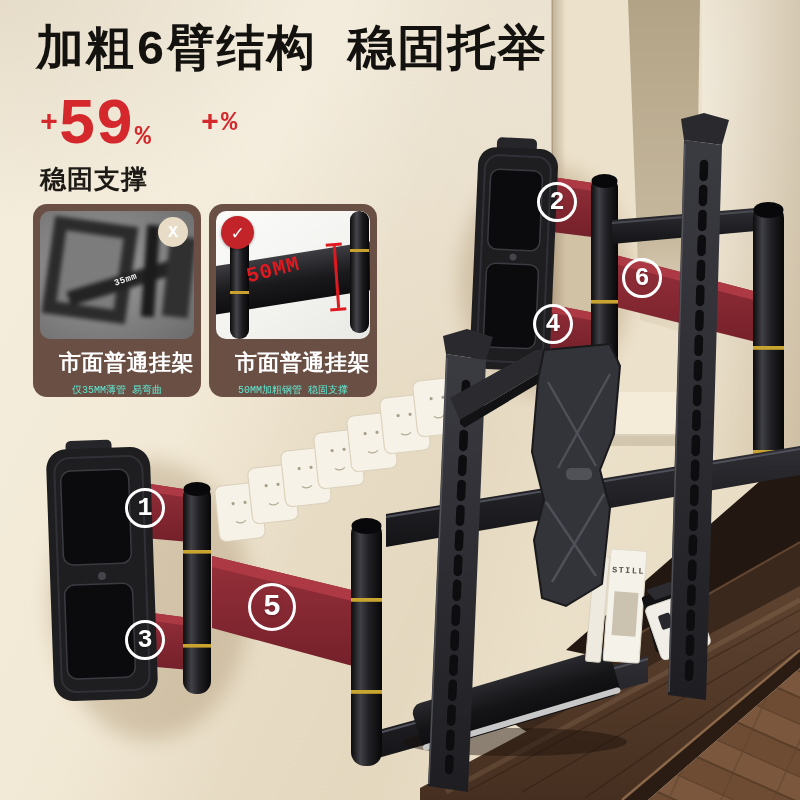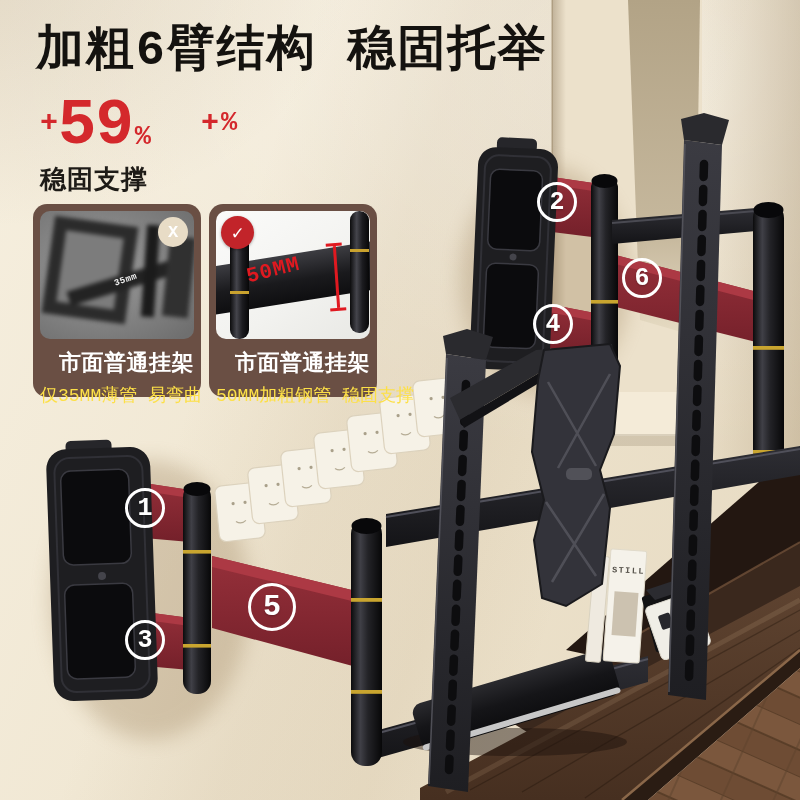--- a/index.html
+++ b/index.html
@@ -48,21 +48,21 @@
   .ph2-tube{position:absolute;width:19px;border-radius:9px;background:linear-gradient(90deg,#0c0c0d,#45454c 35%,#1c1c20 65%,#070708);}
   .ph2-tube.l{left:14px;top:6px;height:122px;}
   .ph2-tube.r{left:134px;top:0px;height:122px;}
   .ring{position:absolute;left:0;right:0;height:3px;background:#C9A22E;}
   .ph2-note{position:absolute;left:30px;top:48px;color:#E01920;font-size:21px;font-weight:900;transform:rotate(-14deg);letter-spacing:1px;}
   .ibar{position:absolute;left:112px;top:32px;width:16px;height:62px;border-top:3px solid #E01920;border-bottom:3px solid #E01920;transform:rotate(-4deg);}
   .ibar::before{content:"";position:absolute;left:50%;top:0;bottom:0;width:3px;margin-left:-1.5px;background:#E01920;}
   .badge-check{position:absolute;left:5px;top:5px;width:33px;height:33px;border-radius:50%;background:#C2242A;color:#fff;
     display:flex;align-items:center;justify-content:center;font-weight:900;font-size:19px;box-shadow:0 1px 3px rgba(0,0,0,0.35);}
   .card-title{font-size:22px;font-weight:800;color:#FFFFFF;text-align:right;margin-top:9px;letter-spacing:0.5px;white-space:nowrap;}
-  .card-sub{font-size:18px;color:#fde047;text-align:center;margin-top:5px;white-space:nowrap;}
+  .card-sub{font-size:10px;color:#5eead4;text-align:center;margin-top:5px;white-space:nowrap;}
 
   .num-badge{width:40px;height:40px;border:3px solid #fff;border-radius:50%;color:#fff;display:flex;align-items:center;justify-content:center;
     font-size:25px;font-weight:700;box-sizing:border-box;text-shadow:0 1px 2px rgba(0,0,0,0.25);}
   .b1{left:125px;top:488px;} .b2{left:537px;top:182px;} .b3{left:125px;top:620px;}
   .b4{left:533px;top:304px;} .b6{left:622px;top:258px;}
   .b5{left:248px;top:583px;width:48px;height:48px;font-size:30px;}
 
   .book-label{left:612px;top:566px;font-size:8.5px;font-weight:700;color:#55514a;letter-spacing:1.5px;transform:rotate(3deg);}
 </style>
 </head>

